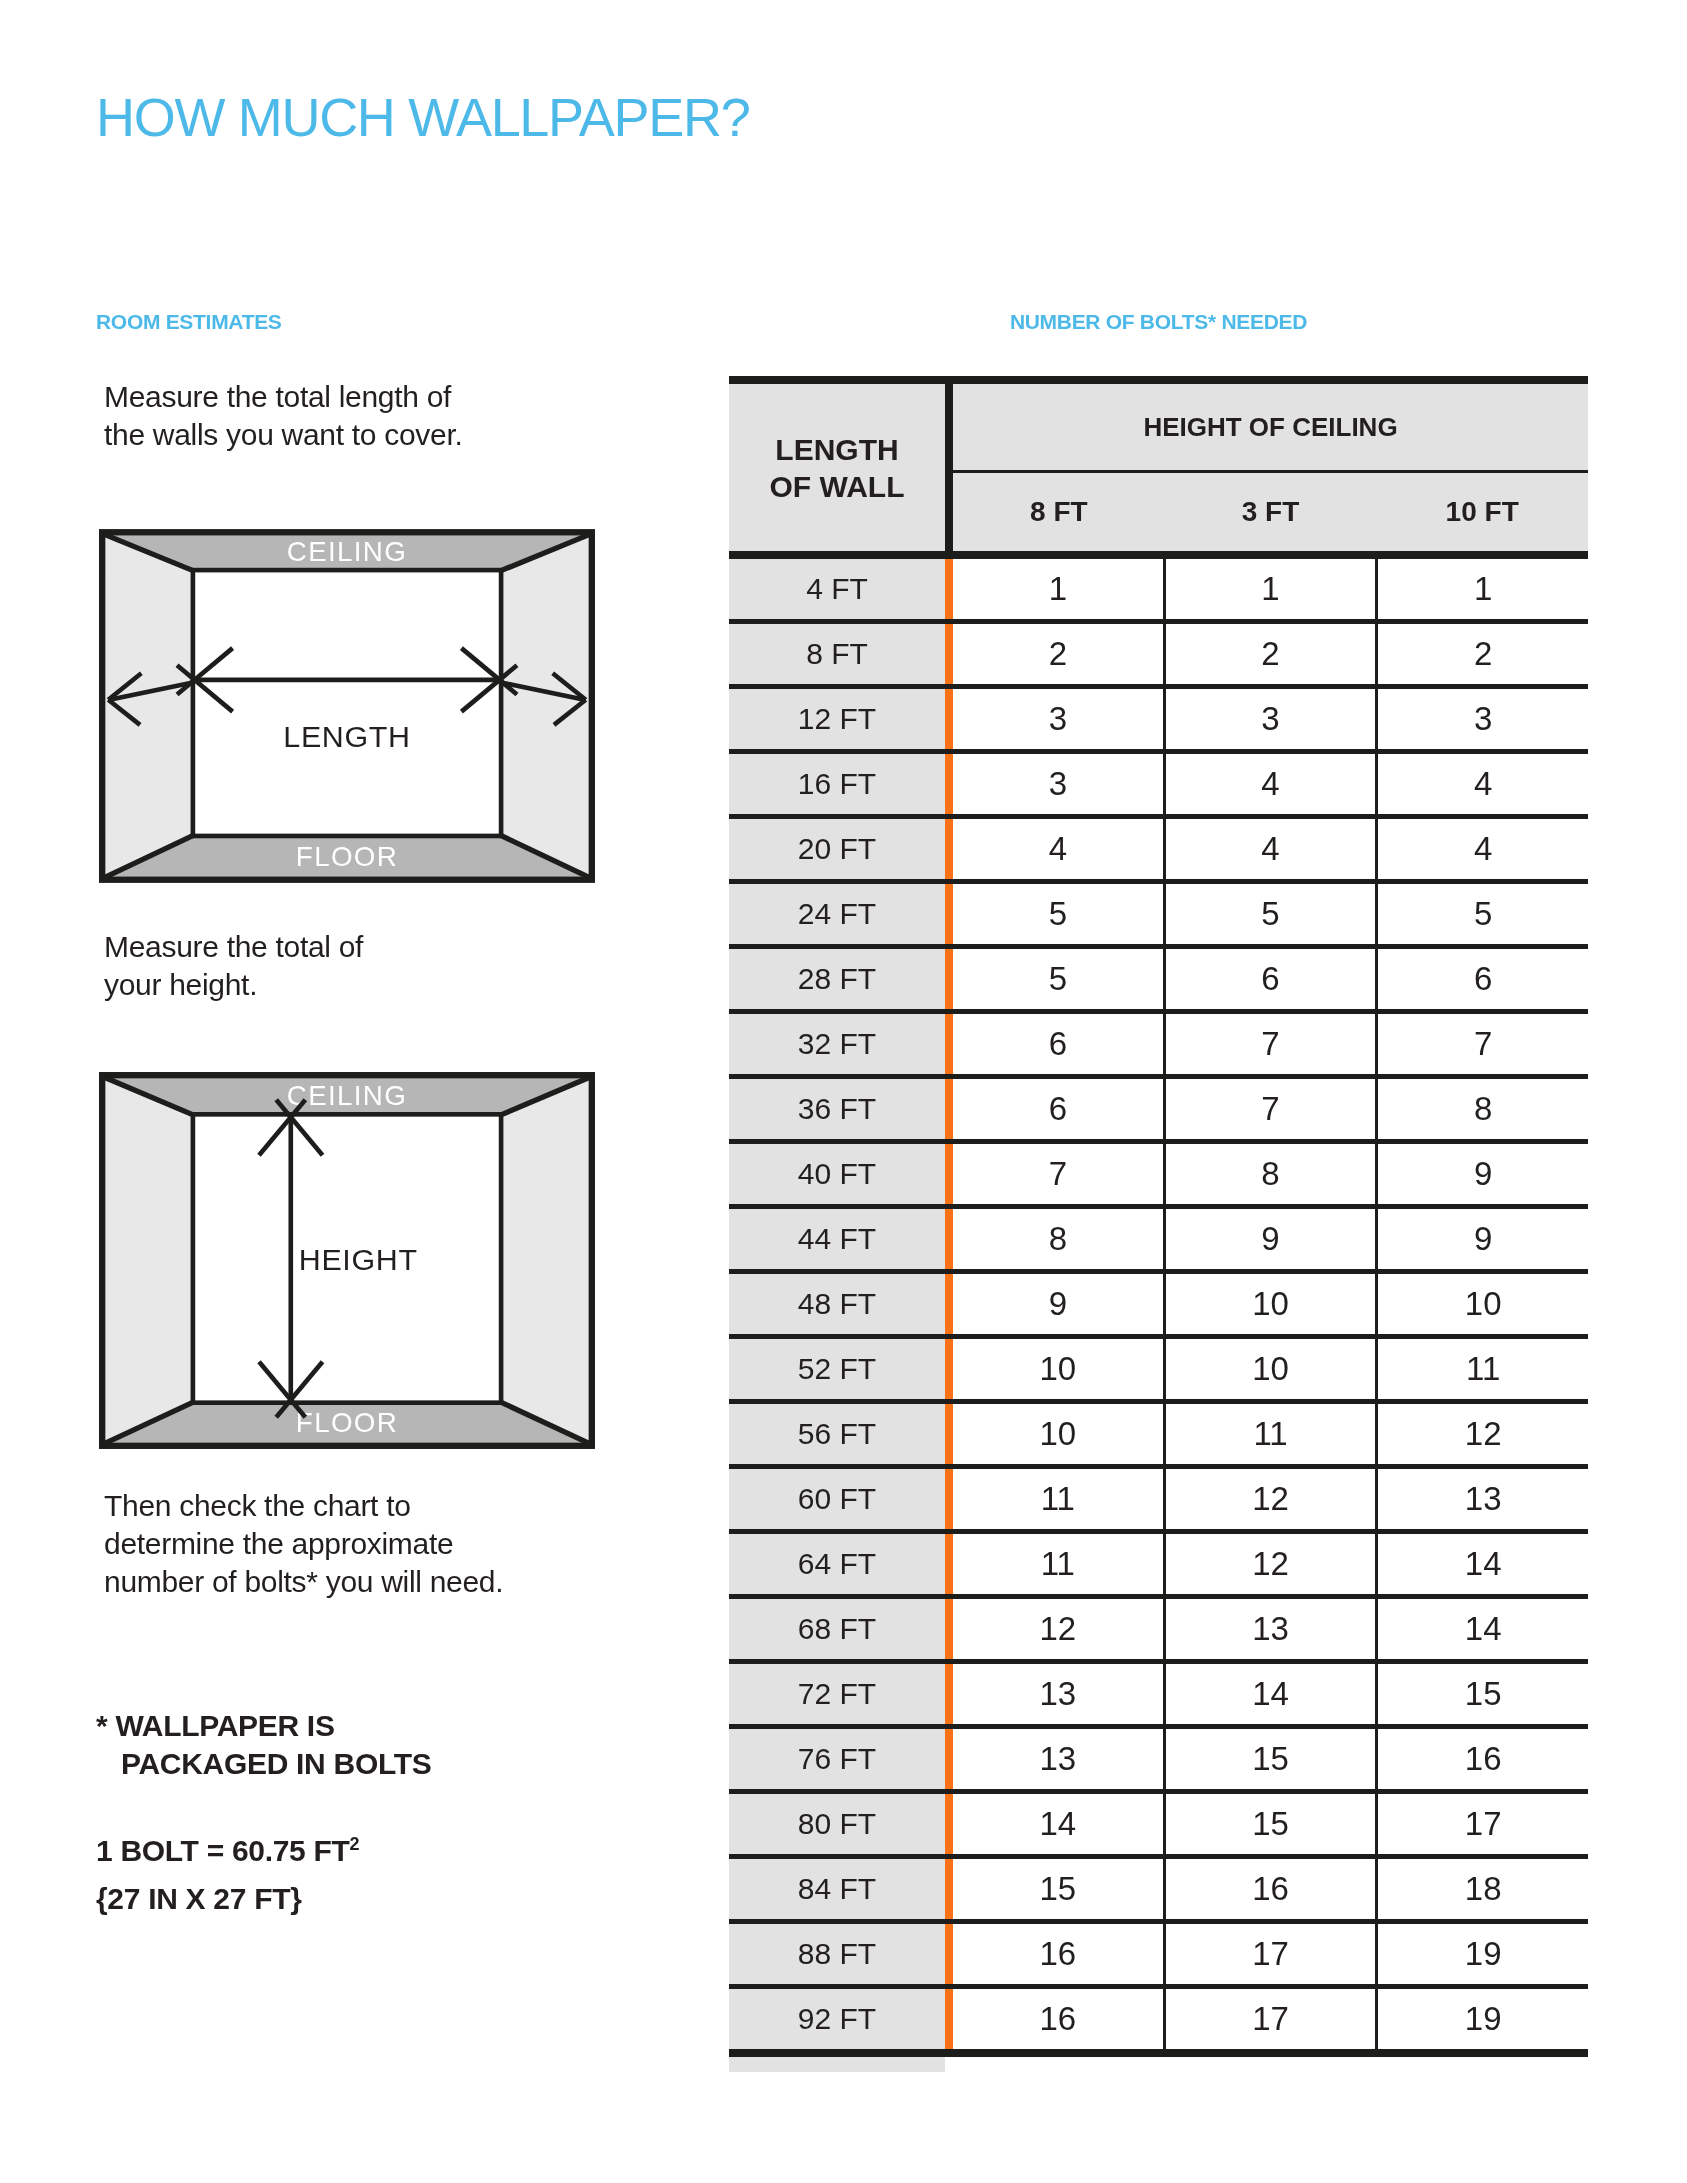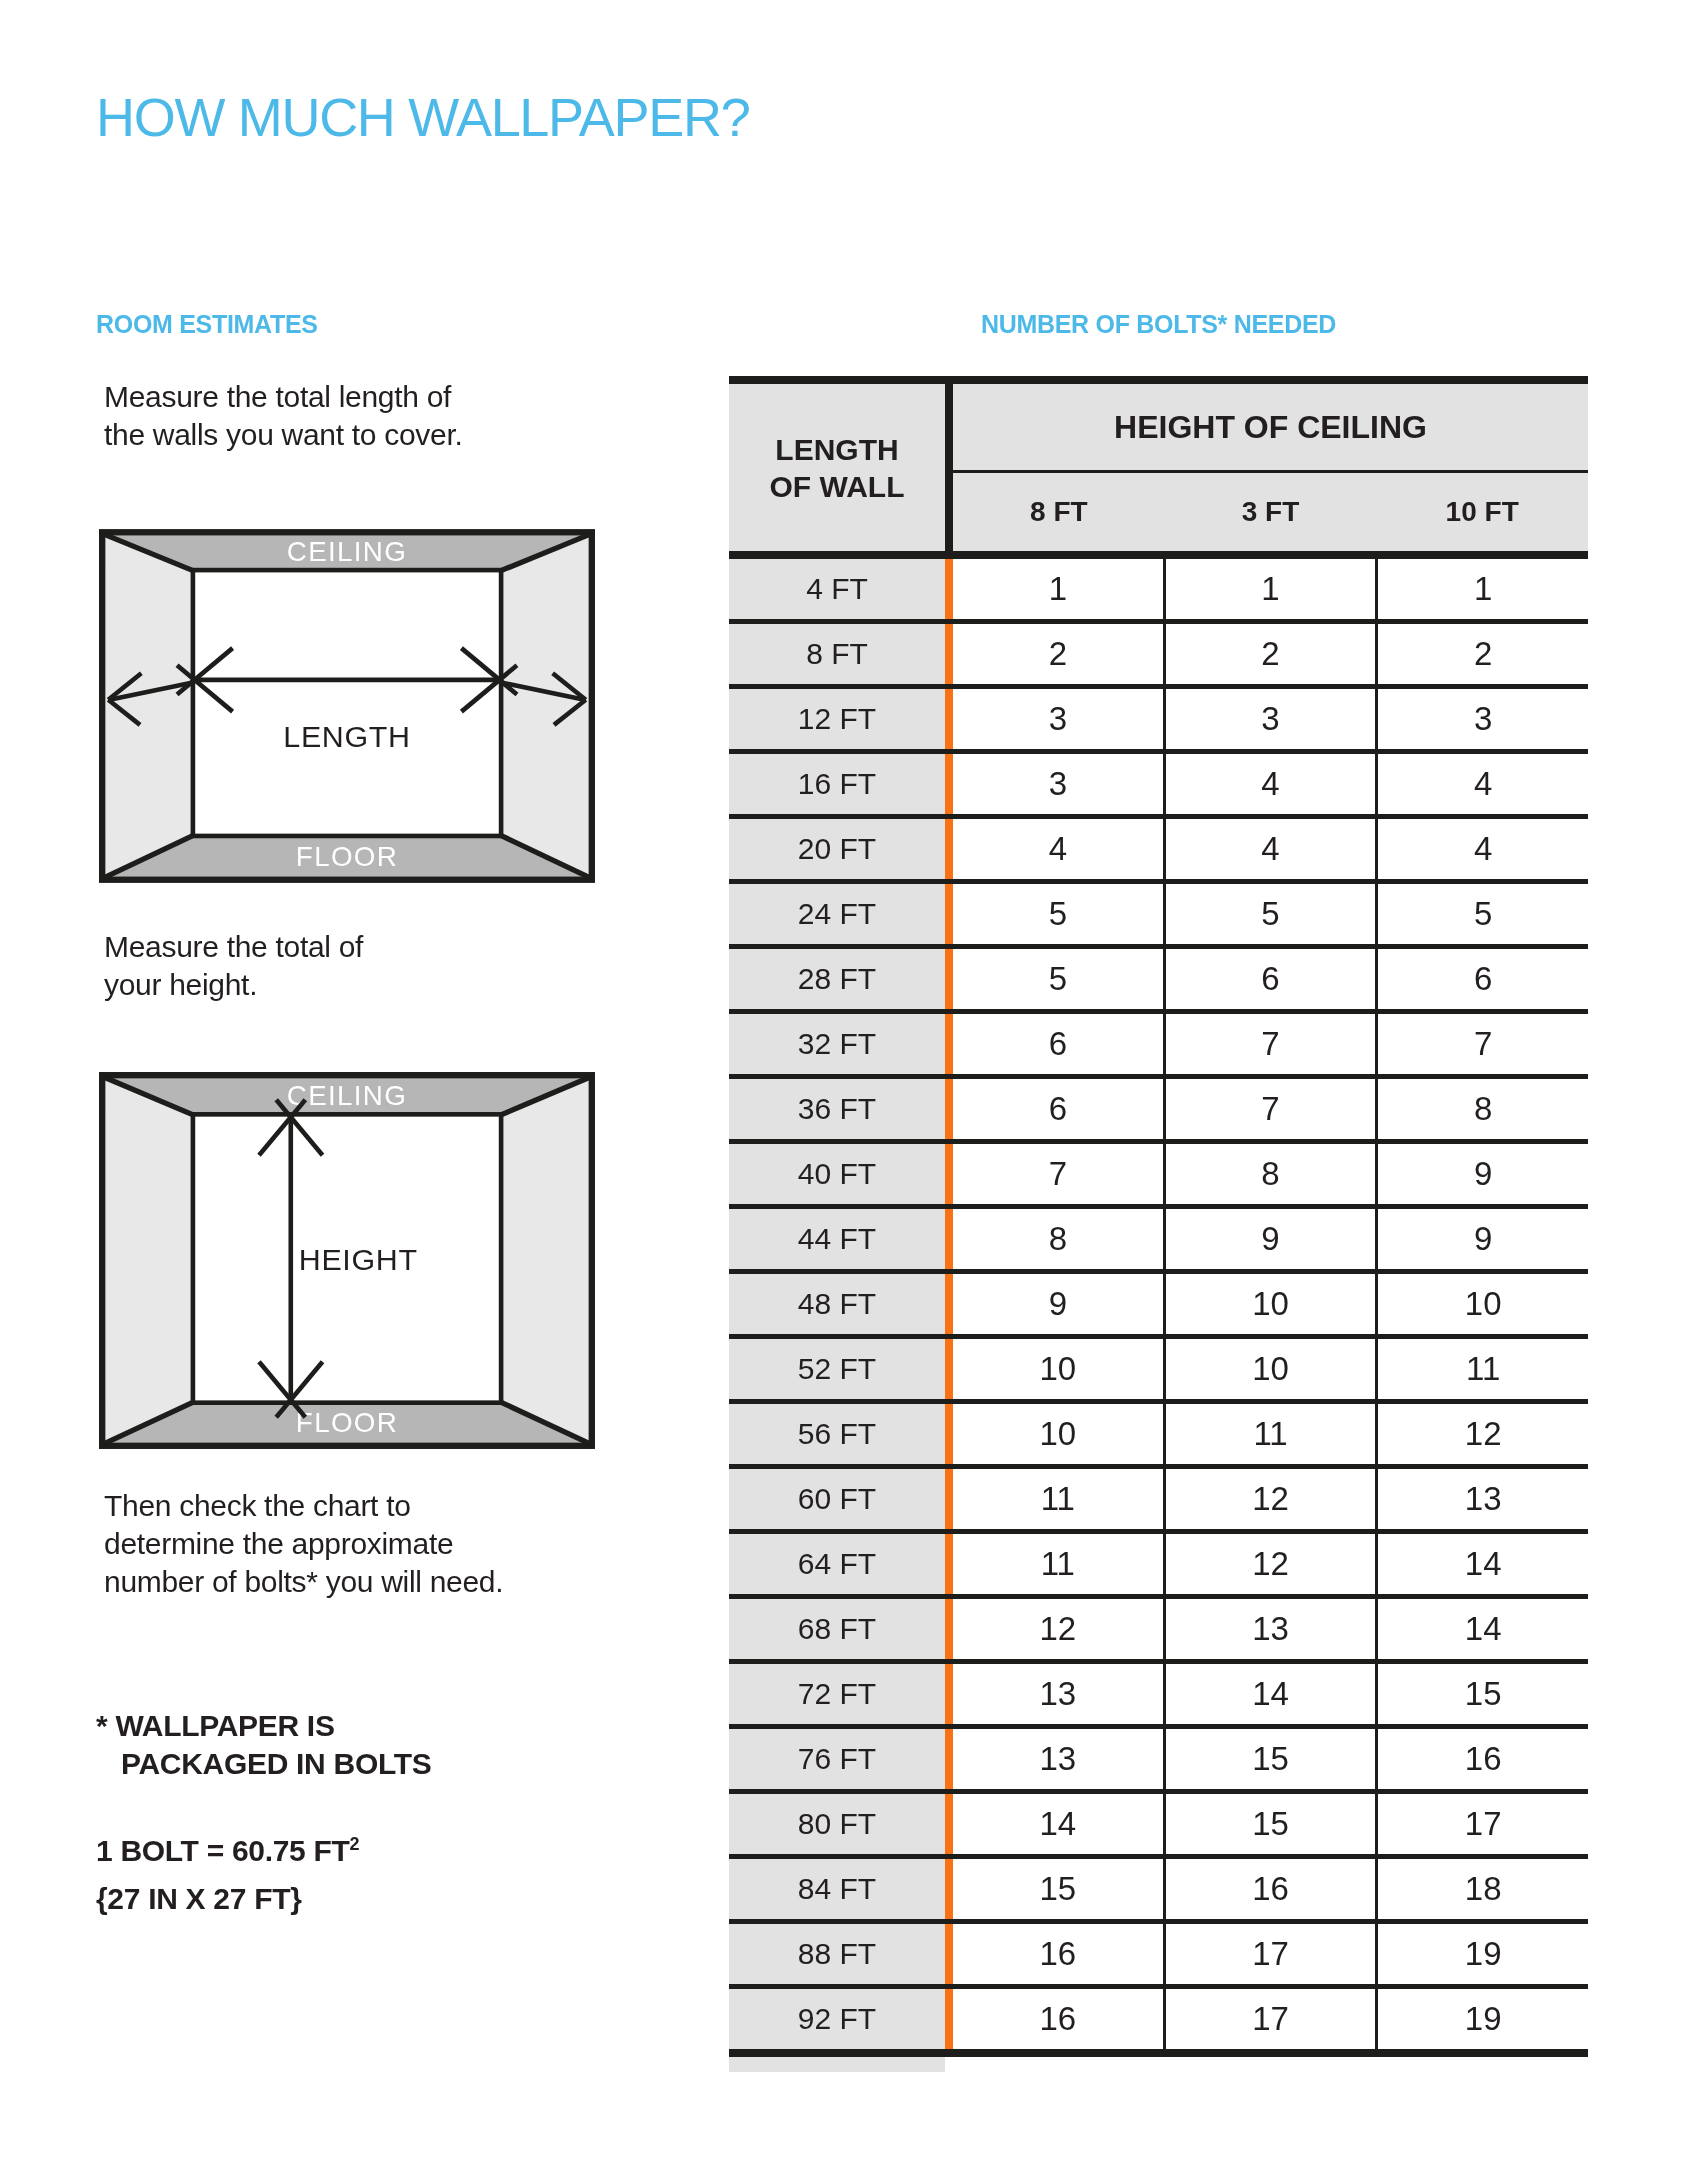--- a/index.html
+++ b/index.html
@@ -3,21 +3,21 @@
 <meta charset="utf-8">
 <style>
   html,body{margin:0;padding:0;background:#ffffff;}
   .page{
     position:relative; width:1687px; height:2183px; background:#ffffff;
     font-family:"Liberation Sans", sans-serif; color:#231f20; overflow:hidden;
   }
   .abs{position:absolute;}
   .blue{color:#4db9e8;}
   .page-title{left:96px; top:86px; font-size:54px; font-weight:normal; letter-spacing:-1.3px; white-space:nowrap;}
-  .section-heading{font-size:25px; font-weight:bold; letter-spacing:-0.3px; white-space:nowrap;}
+  .section-heading{font-size:21px; font-weight:bold; letter-spacing:-0.3px; white-space:nowrap;}
   .room-estimates{left:96px; top:310px;}
   .bolts-heading{left:729px; top:310px; width:859px; text-align:center;}
   .body-copy{font-size:30px; line-height:38px; letter-spacing:-0.3px;margin-left:8px;}
   .para1{left:96px; top:378px;}
   .para2{left:96px; top:928px;}
   .para3{left:96px; top:1487px;}
   .foot-bold{font-size:30px; font-weight:bold; line-height:38px; letter-spacing:-0.3px;}
   .footnote{left:96px; top:1707px;}
   .footnote .indent{padding-left:25px;}
   .bolt-eq{left:96px; top:1825px;}
@@ -33,21 +33,21 @@
   .bolt-table{left:729px; top:376px; width:859px;}
   .bar{background:#1d1d1b; height:8px; width:100%;}
   .thead{display:flex; height:167px;}
   .thead-label{
     width:216px; background:#e2e2e2; border-right:8px solid #1d1d1b;
     display:flex; flex-direction:column; align-items:center; justify-content:center;
     font-size:30px; font-weight:bold; line-height:37px;
   }
   .thead-right{flex:1; display:flex; flex-direction:column;}
   .hoc{height:86px; background:#e2e2e2; display:flex; align-items:center; justify-content:center;
-    font-size:32px; font-weight:bold;}
+    font-size:26px; font-weight:bold;}
   .hline{height:3.3px; background:#1d1d1b;}
   .subhead{flex:1; background:#e2e2e2; display:flex;}
   .subhead .shcell{flex:1; display:flex; align-items:center; justify-content:center;
     font-size:28px; font-weight:bold;}
   .trow{display:flex; height:60px; border-bottom:5.3px solid #1d1d1b;}
   .trow:last-child{border-bottom:none;}
   .tlabel{
     width:216px; background:#e2e2e2; border-right:8px solid #f97316;
     display:flex; align-items:center; justify-content:center;
     font-size:30px; font-weight:normal;

